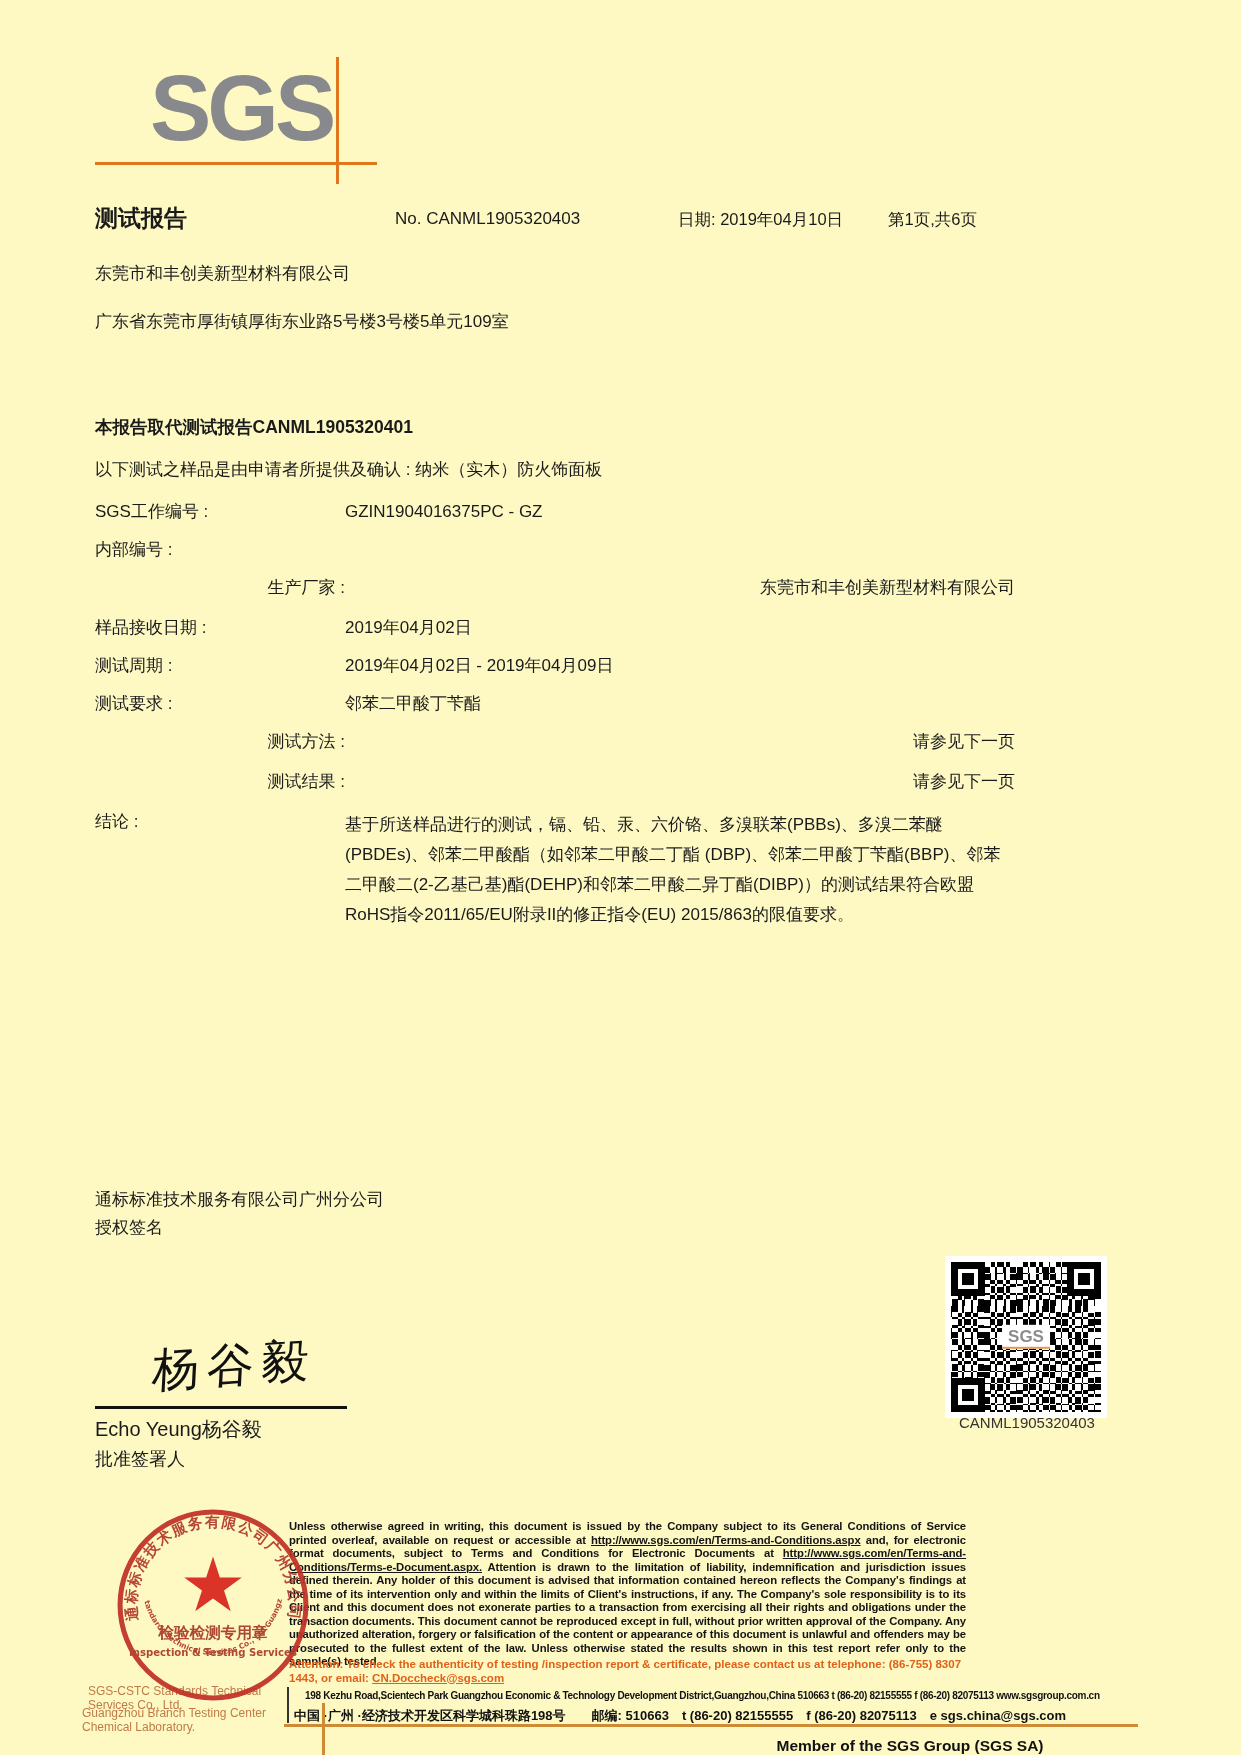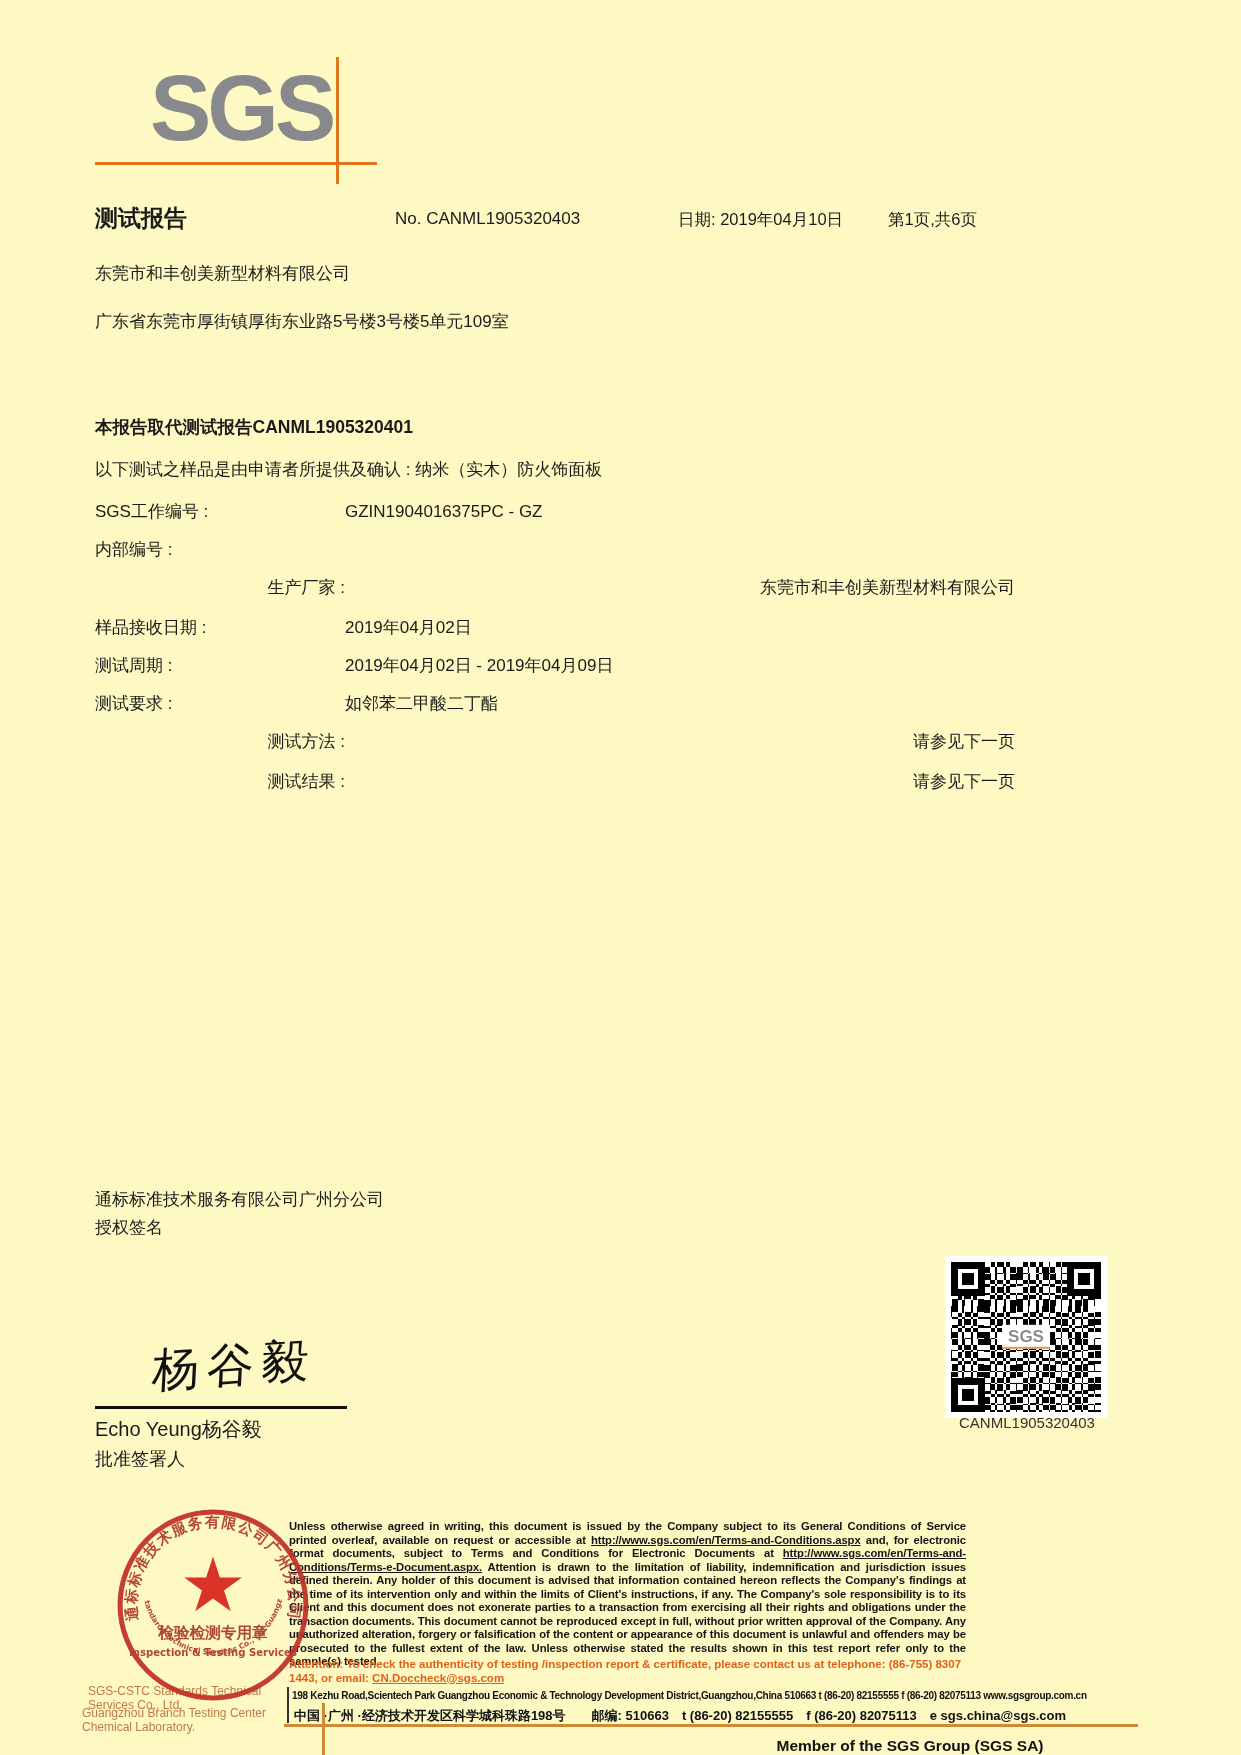--- a/index.html
+++ b/index.html
@@ -58,21 +58,21 @@
   
   .legal { position:absolute; left:289px; top:1520px; width:677px; font-size:11.3px; line-height:13.5px;
            text-align:justify; color:#141414; font-weight:600; letter-spacing:-0.1px; }
   .legal .u { text-decoration:underline; }
   .attention { position:absolute; left:289px; top:1658px; width:677px; font-size:11.5px; line-height:13.5px;
                color:#e0611a; font-weight:700; }
   .attention .u { text-decoration:underline; }
   .co-en1 { position:absolute; left:88px; top:1684px; width:210px; font-size:12px; color:#c07a49; }
   .co-en2 { position:absolute; left:82px; top:1706px; width:230px; font-size:12px; color:#c07a49; }
   .vbar   { position:absolute; left:287px; top:1687px; width:2px; height:36px; background:#333; }
-  .addr-en{ position:absolute; left:292px; top:1690px; width:845px; font-size:10px; white-space:nowrap;
+  .addr-en{ position:absolute; left:305px; top:1690px; width:845px; font-size:10px; white-space:nowrap;
             overflow:hidden; color:#111; letter-spacing:-0.3px; font-weight:600; }
   .addr-cn{ position:absolute; left:294px; top:1707px; width:845px; font-size:13px; white-space:nowrap;
             overflow:hidden; color:#111; font-weight:700; }
   .f-rule { position:absolute; left:284px; top:1724px; width:854px; height:3px; background:#cf8a35; }
   .f-cross{ position:absolute; left:322px; top:1703px; width:3px; height:52px; background:#cf8a35; }
   .member { position:absolute; left:700px; top:1737px; width:420px; text-align:center;
             font-size:15.5px; font-weight:700; color:#111; }
 </style>
 </head>
 <body>
@@ -109,29 +109,33 @@
     <div class="kv-row">
       <div class="kv-label">样品接收日期 :</div>
       <div class="kv-value">2019年04月02日</div>
     </div>
     <div class="kv-row">
       <div class="kv-label">测试周期 :</div>
       <div class="kv-value">2019年04月02日 - 2019年04月09日</div>
     </div>
     <div class="kv-row">
       <div class="kv-label">测试要求 :</div>
-      <div class="kv-value">如邻苯二甲酸二丁酯</div>
+      <div class="kv-value">邻苯二甲酸丁苄酯</div>
     </div>
     <div class="kv-row tall">
       <div class="kv-label">测试方法 :</div>
       <div class="kv-value">请参见下一页</div>
     </div>
     <div class="kv-row tall">
       <div class="kv-label">测试结果 :</div>
       <div class="kv-value">请参见下一页</div>
+    </div>
+    <div class="kv-row para">
+      <div class="kv-label">结论 :</div>
+      <div class="kv-value">基于所送样品进行的测试，镉、铅、汞、六价铬、多溴联苯(PBBs)、多溴二苯醚(PBDEs)、邻苯二甲酸酯（如邻苯二甲酸二丁酯 (DBP)、邻苯二甲酸丁苄酯(BBP)、邻苯二甲酸二(2-乙基己基)酯(DEHP)和邻苯二甲酸二异丁酯(DIBP)）的测试结果符合欧盟RoHS指令2011/65/EU附录II的修正指令(EU) 2015/863的限值要求。</div>
     </div>
   </div>
 
   <div class="sig-company">通标标准技术服务有限公司广州分公司</div>
   <div class="sig-auth">授权签名</div>
   <div class="sig-hand">杨谷毅</div>
   <div class="sig-line"></div>
   <div class="sig-name">Echo Yeung杨谷毅</div>
   <div class="sig-role">批准签署人</div>
 

